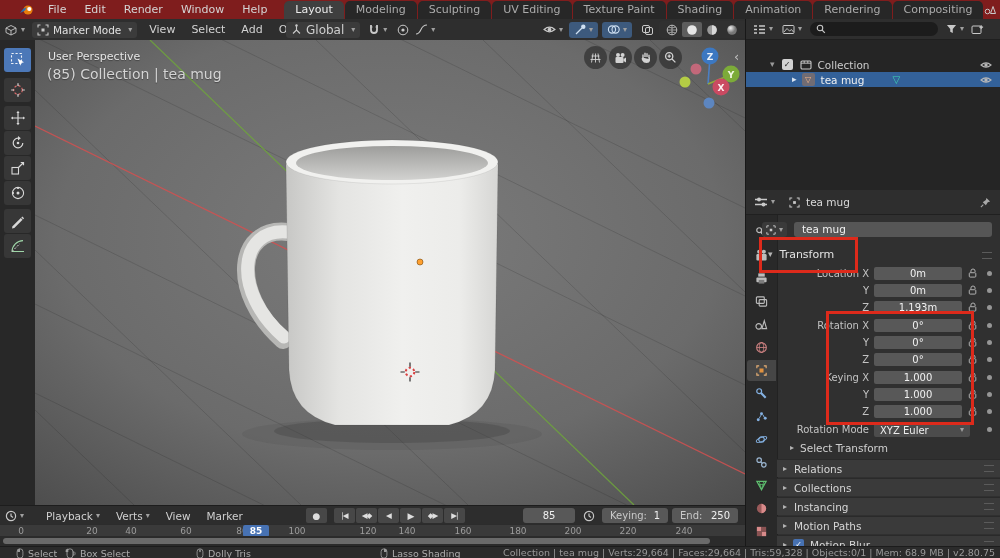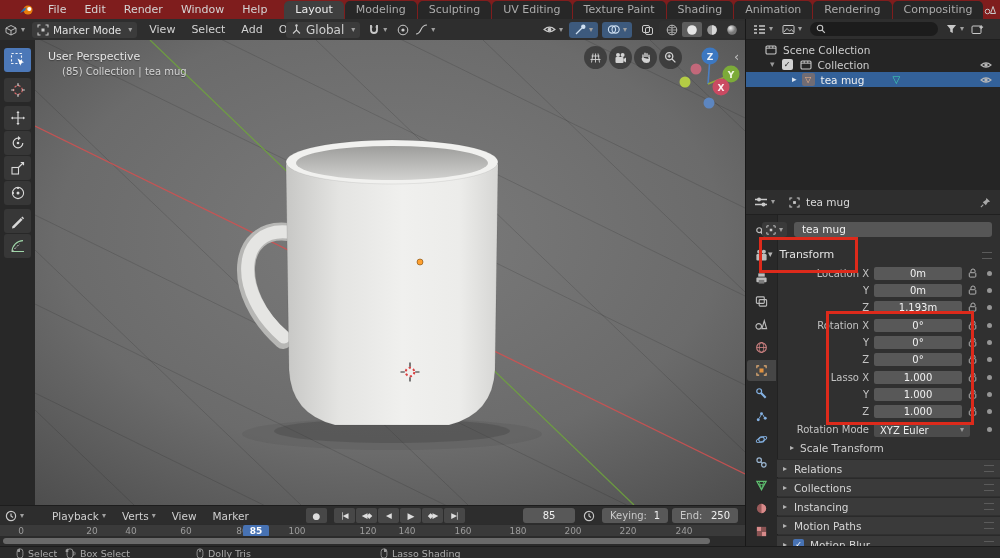--- a/index.html
+++ b/index.html
@@ -31,21 +31,21 @@
   .shade-btn.active{background:#5d5d5d;}
 
   
   .toolbar{left:0;top:40px;width:35px;height:465px;background:#282828;border-right:1px solid #1e1e1e;}
   .tool-btn{position:absolute;left:4px;width:27px;height:24px;background:#373737;border-radius:3px;display:flex;align-items:center;justify-content:center;}
   .tool-btn.active{background:#4c78b8;}
 
   
   .viewport{left:35px;top:40px;width:710px;height:465px;overflow:hidden;}
   .vp-text1{left:13px;top:10px;color:#e6e6e6;font-size:11px;text-shadow:0 1px 1px rgba(0,0,0,.35);}
-  .vp-text2{left:27px;top:26px;color:#d4d4d4;font-size:10px;text-shadow:0 1px 1px rgba(0,0,0,.35);}
+  .vp-text2{left:12px;top:26px;color:#d4d4d4;font-size:14px;text-shadow:0 1px 1px rgba(0,0,0,.35);}
   .nav-btn{position:absolute;width:23px;height:23px;border-radius:50%;background:rgba(38,38,38,.62);display:flex;align-items:center;justify-content:center;}
   .collapse-arrow{left:699px;top:9px;color:#c2c2c2;font-size:13px;}
 
   
   .rcol-divider{left:745px;top:19px;width:1px;height:527px;background:#181818;}
   .outliner-header{left:746px;top:19px;width:254px;height:21px;background:#2e2e2e;border-bottom:1px solid #1f1f1f;display:flex;align-items:center;padding-left:7px;box-sizing:border-box;}
   .outliner{left:746px;top:40px;width:254px;height:150px;background:#252525;}
   .ol-row{position:absolute;left:0;width:254px;height:15px;display:flex;align-items:center;font-size:10.5px;color:#cdcdcd;}
   .ol-row.selected{background:#336199;color:#f0f0f0;}
   .ol-eye{position:absolute;right:8px;color:#b8b8b8;}
@@ -453,28 +453,20 @@
     </span>
     <span style="margin-left:7px">
       <svg width="13" height="11" viewBox="0 0 13 11" class="hicon">
           <rect x="1" y="2" width="9" height="7.5" rx="1" fill="none" stroke="currentColor"></rect>
           <path d="M10.2 1.2 V5 M8.3 3.1 H12.1" stroke="currentColor" stroke-width="1.1"></path>
         </svg>
     </span>
   </div>
 
   <div class="abs outliner">
-    <div class="ol-row" style="top:2px">
-      <span style="margin-left:19px">
-          <svg width="12" height="10" class="hicon">
-            <use href="#i-colbox"></use>
-          </svg>
-        </span>
-      <span style="margin-left:6px">Scene Collection</span>
-    </div>
     <div class="ol-row" style="top:17px">
       <span class="tri" style="margin-left:24px;color:#9a9a9a">▾</span>
       <span class="cb" style="margin-left:7px">
           <span>✓</span>
         </span>
       <span style="margin-left:7px">
           <svg width="12" height="10" class="hicon">
             <use href="#i-colbox"></use>
           </svg>
         </span>
@@ -677,21 +669,21 @@
   <span class="pdot" style="left:987px;top:340px"></span>
   <span class="plabel" style="left:777px;top:353px">Z</span>
   <span class="pfield" style="left:874px;top:353px;width:88px">0°</span>
   <span class="plock" style="left:968px;top:354px">
       <svg width="10" height="10">
         <use href="#i-lock"></use>
       </svg>
     </span>
   <span class="pdot" style="left:987px;top:357px"></span>
 
-  <span class="plabel" style="left:777px;top:371px">Lasso X</span>
+  <span class="plabel" style="left:777px;top:371px">Keying X</span>
   <span class="pfield" style="left:874px;top:371px;width:88px">1.000</span>
   <span class="plock" style="left:968px;top:372px">
       <svg width="10" height="10">
         <use href="#i-lock"></use>
       </svg>
     </span>
   <span class="pdot" style="left:987px;top:375px"></span>
   <span class="plabel" style="left:777px;top:388px">Y</span>
   <span class="pfield" style="left:874px;top:388px;width:88px">1.000</span>
   <span class="plock" style="left:968px;top:389px">
@@ -711,21 +703,21 @@
 
   <span class="plabel" style="left:777px;top:423px">Rotation Mode</span>
   <div class="abs flex" style="left:874px;top:423px;width:96px;height:14px;background:#4c4c4c;border-radius:2px;padding:0 6px;box-sizing:border-box;justify-content:space-between">
     <span style="font-size:10px;color:#eee">XYZ Euler</span>
     <span class="chev">▾</span>
   </div>
   <span class="pdot" style="left:987px;top:427px"></span>
 
   <div class="abs flex" style="left:790px;top:441px;height:13px">
     <span class="tri" style="font-size:8px">▸</span>
-    <span style="margin-left:6px;font-size:10.5px;color:#d0d0d0">Scale Transform</span>
+    <span style="margin-left:6px;font-size:10.5px;color:#d0d0d0">Select Transform</span>
   </div>
 
   <div class="panel-row" style="top:459px">
     <span class="tri" style="margin-left:6px;font-size:8px">▸</span>
     <span style="margin-left:7px">Relations</span>
     <span class="drag-dots"></span>
   </div>
   <div class="panel-row" style="top:478px">
     <span class="tri" style="margin-left:6px;font-size:8px">▸</span>
     <span style="margin-left:7px">Collections</span>
@@ -751,21 +743,21 @@
   </div>
 
   <div class="abs timeline-header">
     <div class="abs flex" style="left:5px;top:2px;height:15px">
       <span class="flex">
         <svg width="12" height="12" class="hicon">
             <use href="#i-clock"></use>
           </svg>
         <span class="chev">▾</span>
       </span>
-      <span class="tl-menu flex" style="margin-left:20px">
+      <span class="tl-menu flex" style="margin-left:14px">
           <span>Playback</span>
           <span class="chev">▾</span>
         </span>
       <span class="tl-menu flex">
           <span>Verts</span>
           <span class="chev">▾</span>
         </span>
       <span class="tl-menu">View</span>
       <span class="tl-menu">Marker</span>
     </div>
@@ -836,18 +828,19 @@
         </svg>
       <span style="margin-left:4px">Dolly Tris</span>
     </span>
     <span class="sb-item" style="left:380px">
       <svg width="8" height="11" viewBox="0 0 9 13" style="color:#9a9a9a">
           <use href="#i-mouse"></use>
           <path d="M4.5 1 H5.8 A2.4 3 0 0 1 7.7 4.6 H4.5 Z" fill="currentColor"></path>
         </svg>
       <span style="margin-left:4px">Lasso Shading</span>
     </span>
+    <span class="sb-info">Collection | tea mug | Verts:29,664 | Faces:29,664 | Tris:59,328 | Objects:0/1 | Mem: 68.9 MB | v2.80.75</span>
   </div>
 
   <div class="annot" style="left:759px;top:237px;width:93px;height:30px"></div>
   <div class="annot" style="left:826px;top:311px;width:142px;height:108px"></div>
 
 </div>
 
 </body></html>

